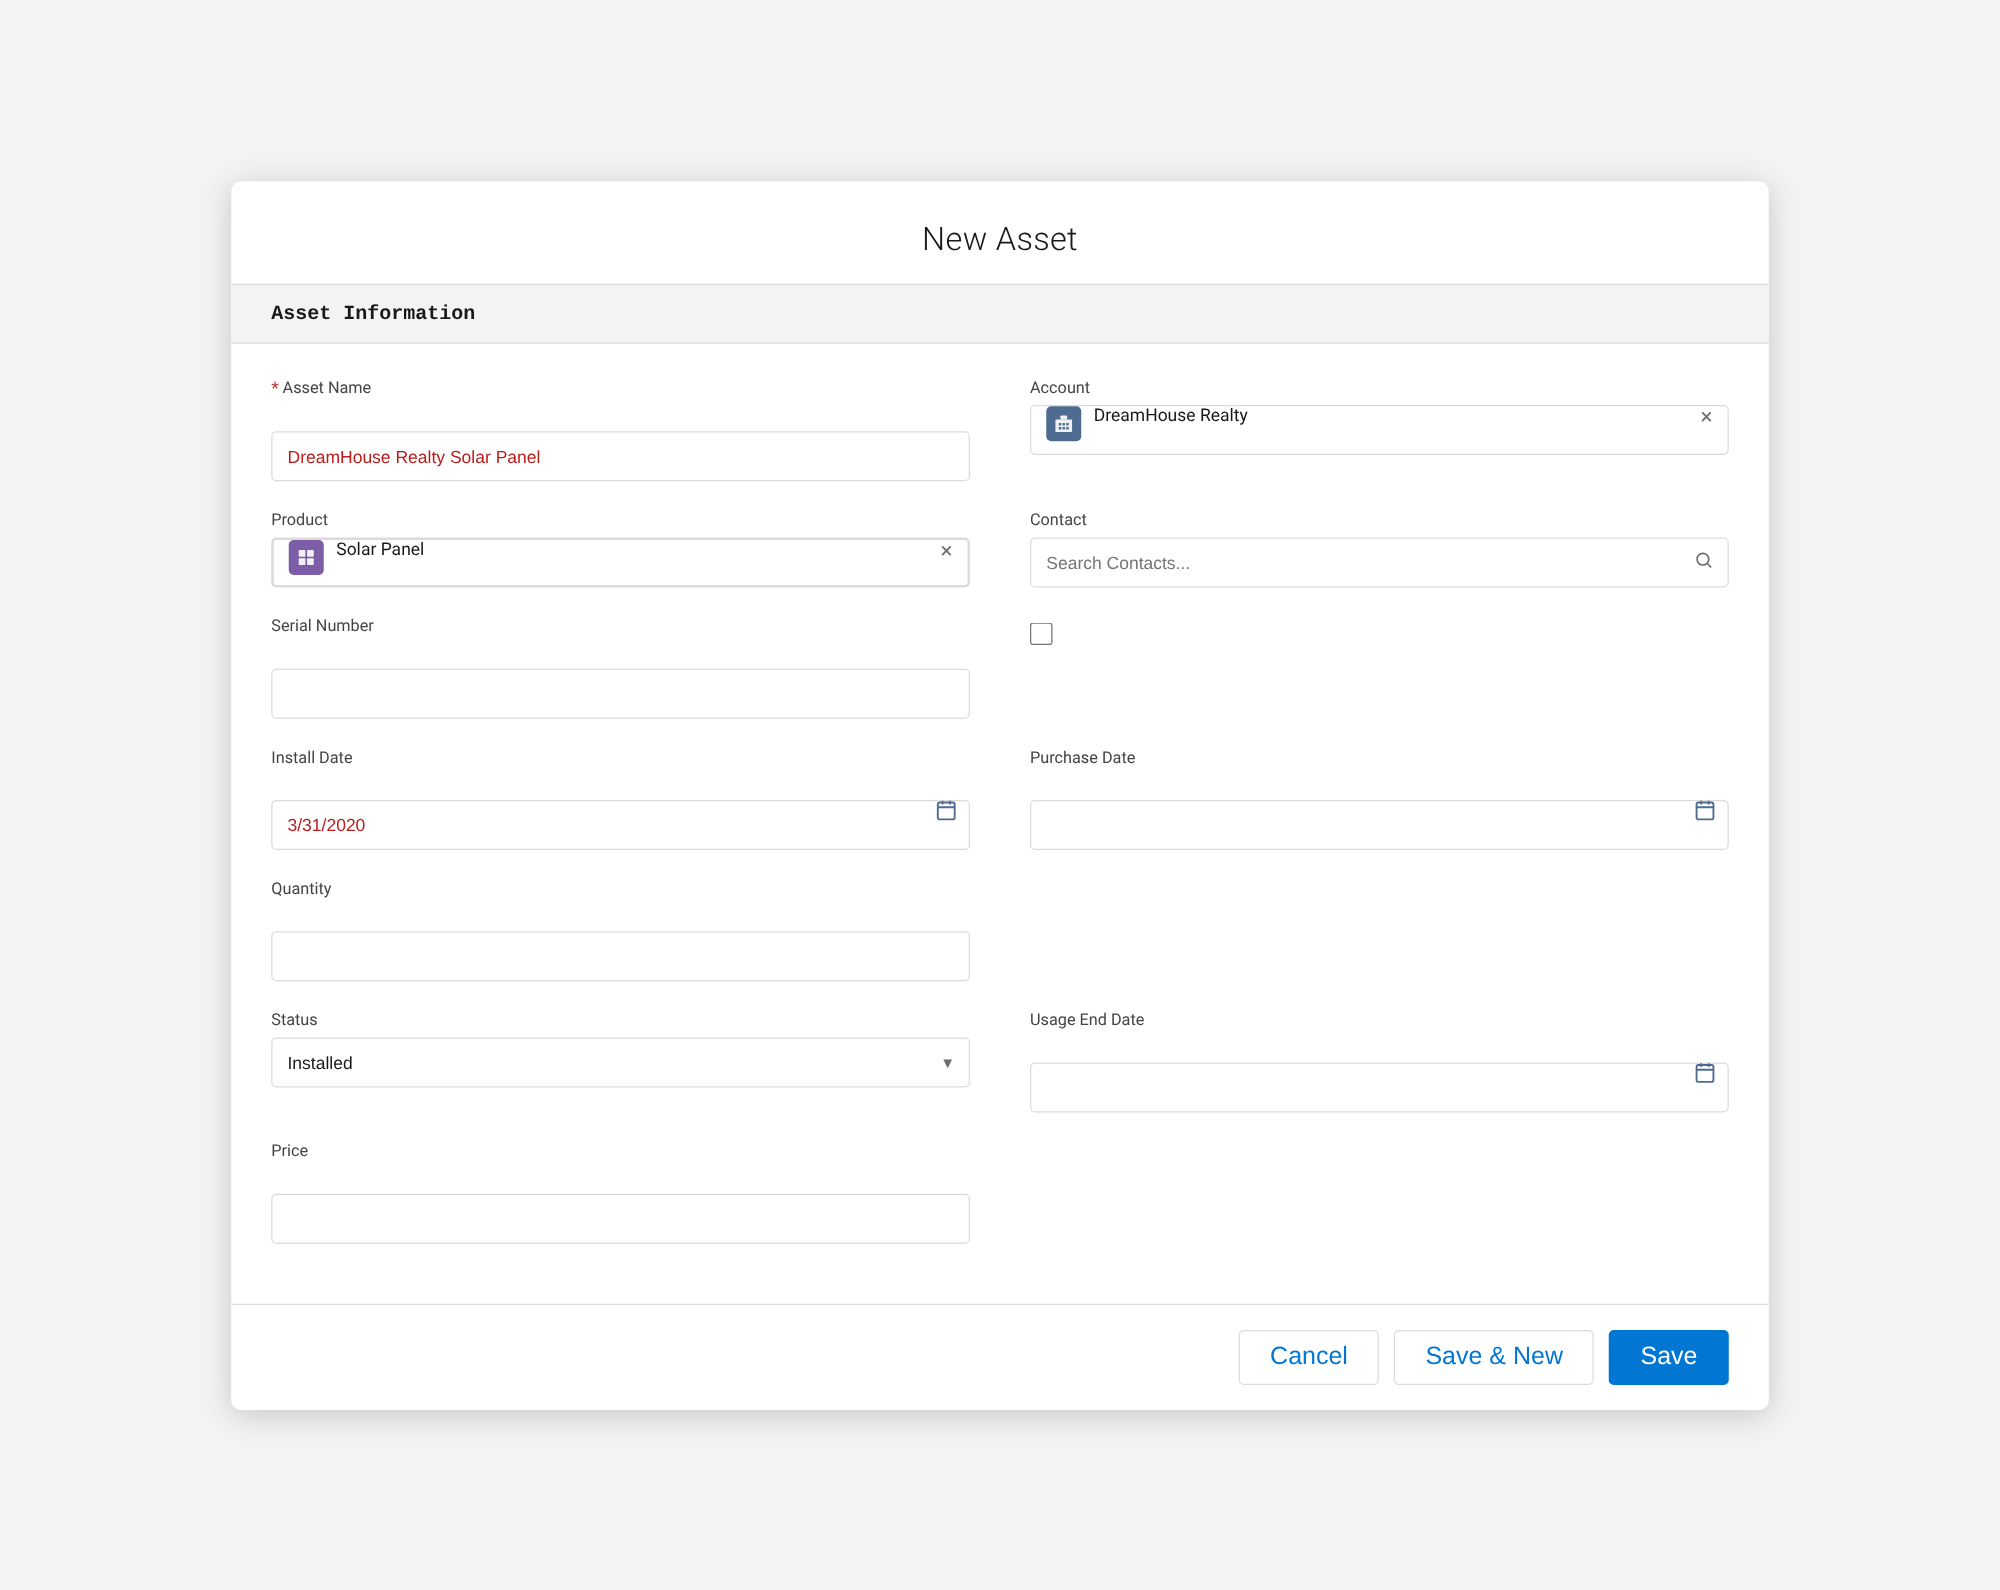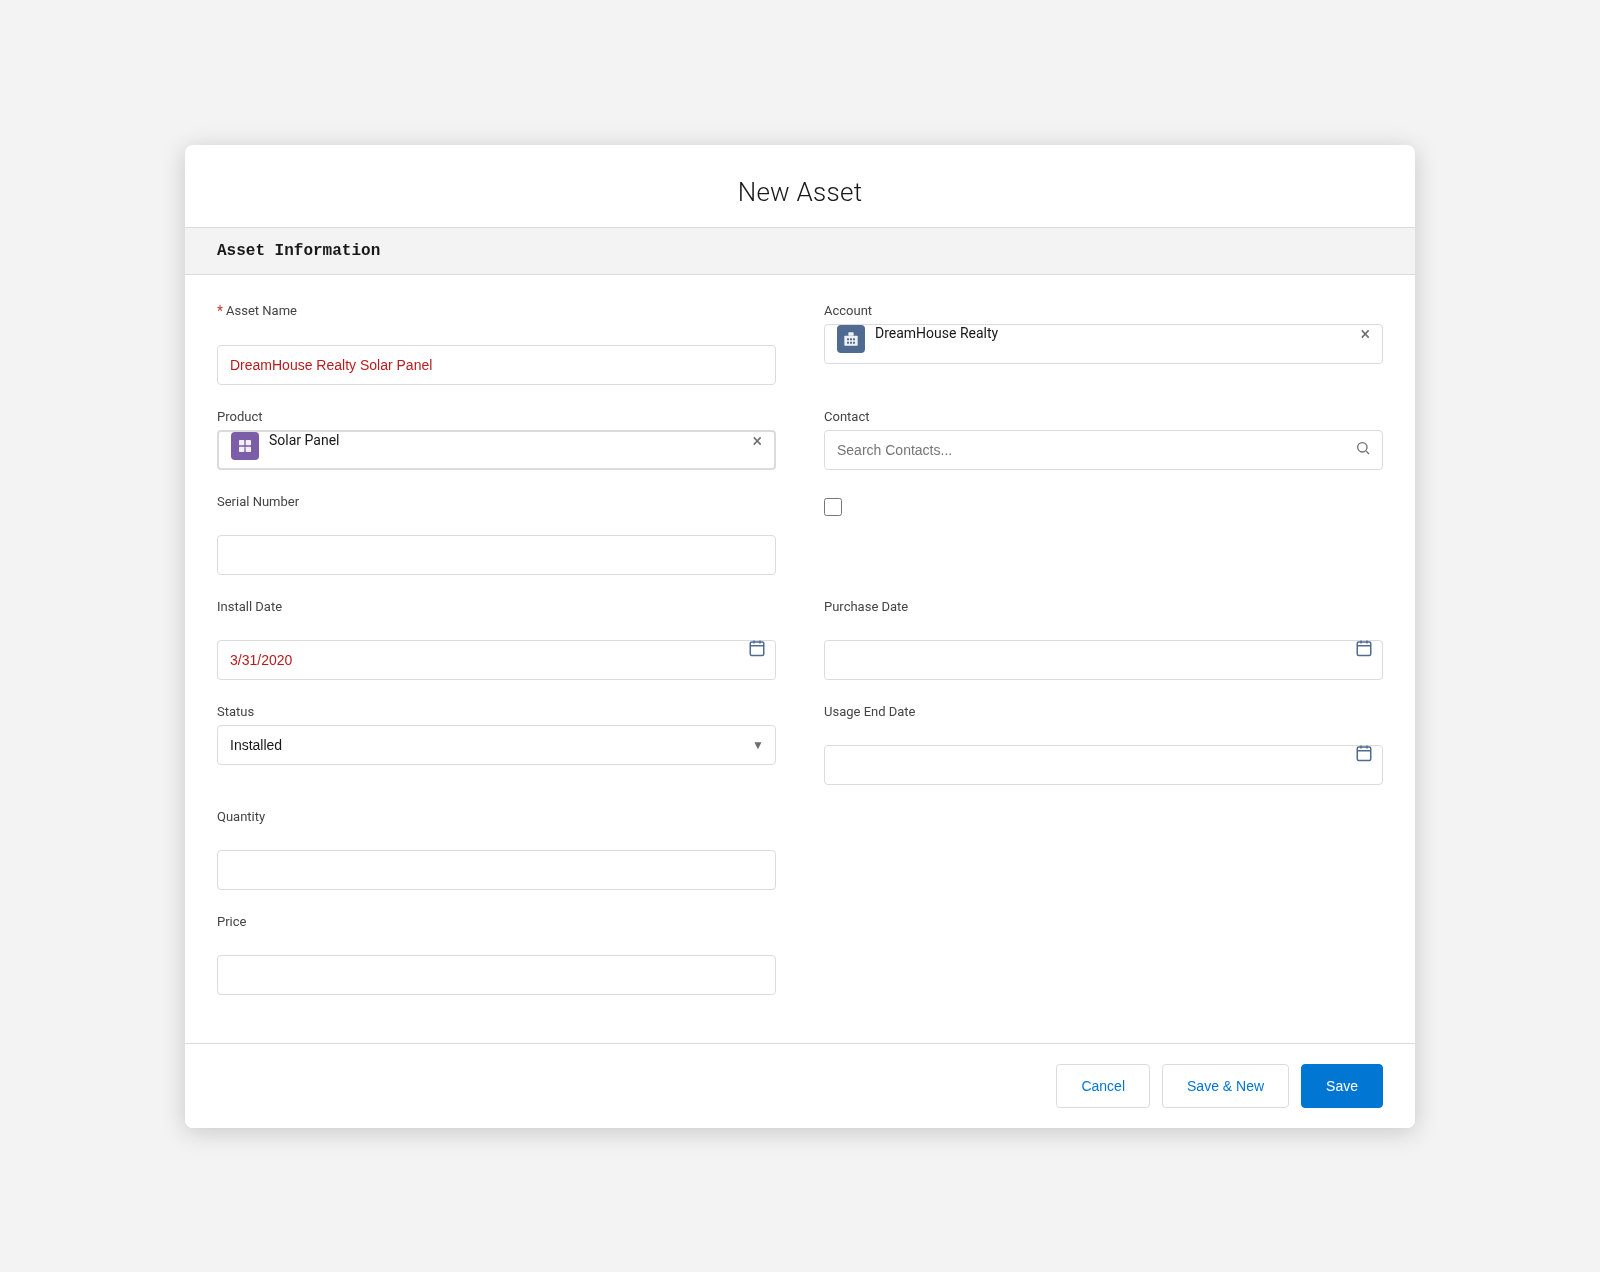--- a/index.html
+++ b/index.html
@@ -231,21 +231,21 @@
       display: flex;
       justify-content: flex-end;
       gap: 12px;
       background: #fff;
     }
 
     .btn {
       height: 44px;
       padding: 0 24px;
       border-radius: 4px;
-      font-size: 14px;
+      font-size: 20px;
       font-weight: 500;
       cursor: pointer;
       border: 1px solid #dddbda;
       background: #fff;
       color: #0176d3;
     }
 
     .btn-primary {
       background: #0176d3;
       color: #fff;
@@ -366,20 +366,28 @@
               <line x1="8" y1="2" x2="8" y2="6"></line>
               <line x1="16" y1="2" x2="16" y2="6"></line>
             </svg>
           </span>
         </div>
       </div>
     </div>
 
     <div class="form-row">
       <div class="form-col">
+        <div class="field-label">Quantity</div>
+        <input type="text" class="field-input" value="" style="">
+      </div>
+      <div class="form-col"></div>
+    </div>
+
+    <div class="form-row">
+      <div class="form-col">
         <div class="field-label">Status</div>
         <div class="select-wrapper">
           <select class="select-field">
             <option value="Installed">Installed</option>
             <option value="Purchased">Purchased</option>
             <option value="Shipped">Shipped</option>
             <option value="Registered">Registered</option>
             <option value="Obsolete">Obsolete</option>
             <option value="Other">Other</option>
           </select>
@@ -397,28 +405,20 @@
               <line x1="8" y1="2" x2="8" y2="6"></line>
               <line x1="16" y1="2" x2="16" y2="6"></line>
             </svg>
           </span>
         </div>
       </div>
     </div>
 
     <div class="form-row">
       <div class="form-col">
-        <div class="field-label">Quantity</div>
-        <input type="text" class="field-input" value="" style="">
-      </div>
-      <div class="form-col"></div>
-    </div>
-
-    <div class="form-row">
-      <div class="form-col">
         <div class="field-label">Price</div>
         <input type="text" class="field-input" value="" style="">
       </div>
       <div class="form-col"></div>
     </div>
 
   </div>
 
   <div class="modal-footer">
     <button class="btn">Cancel</button>

